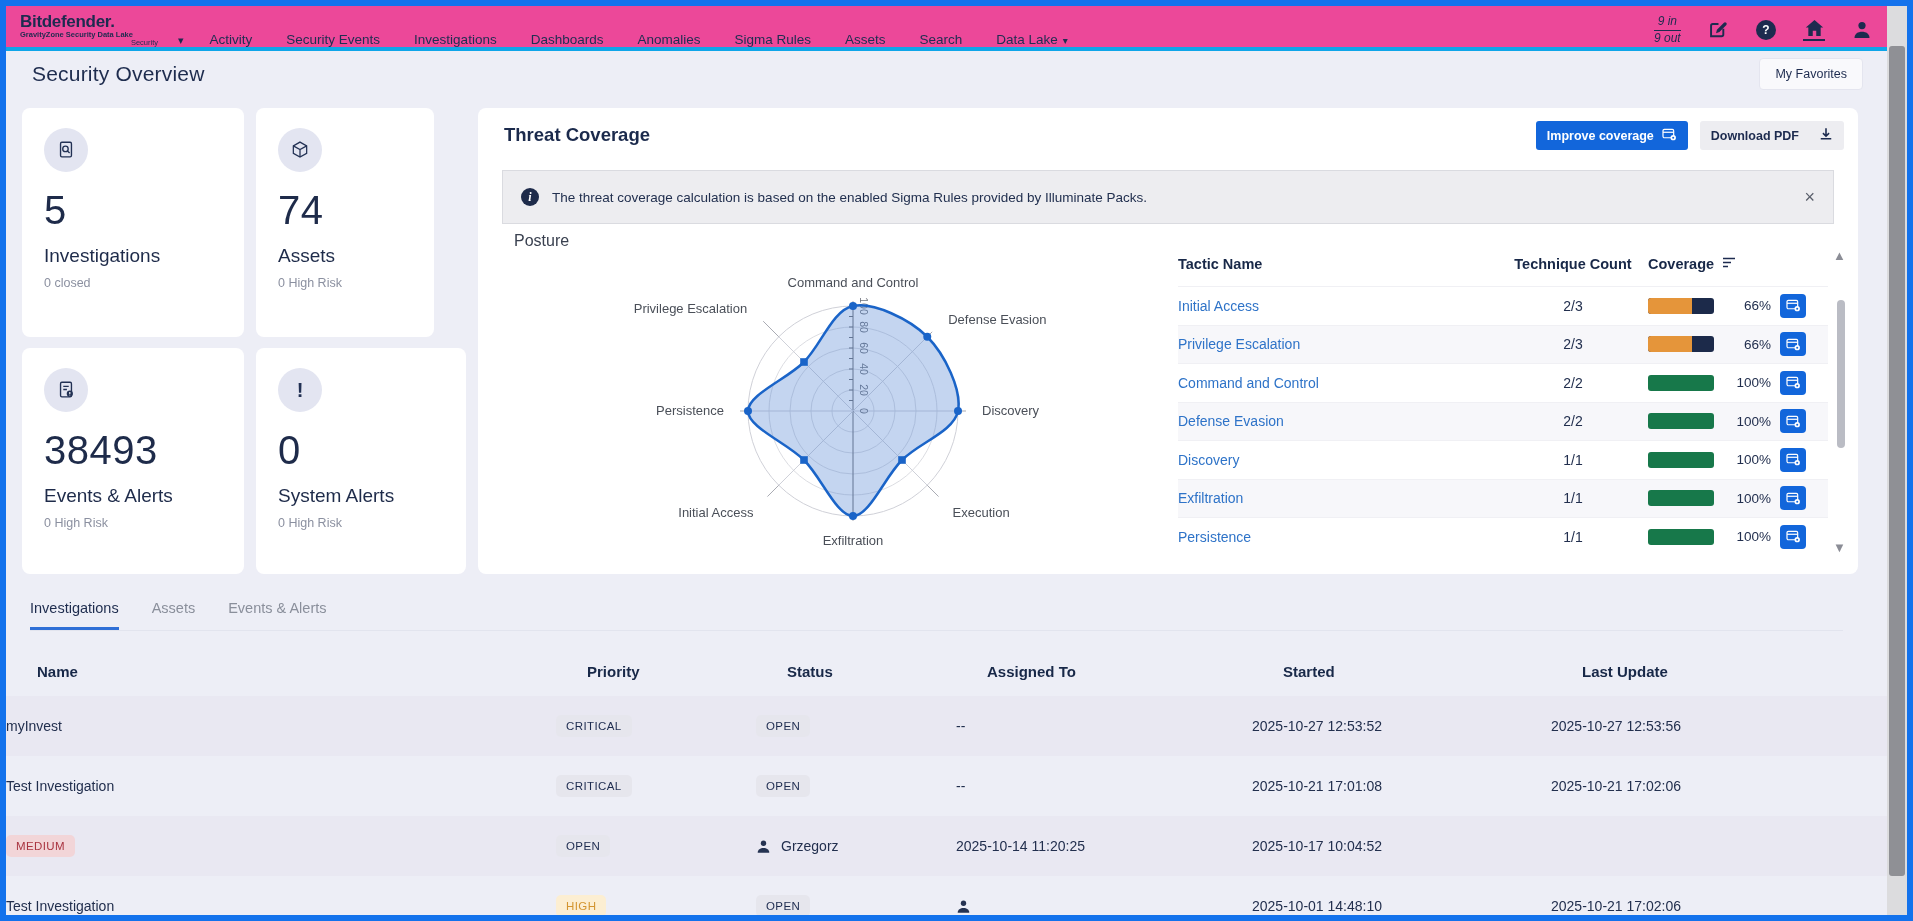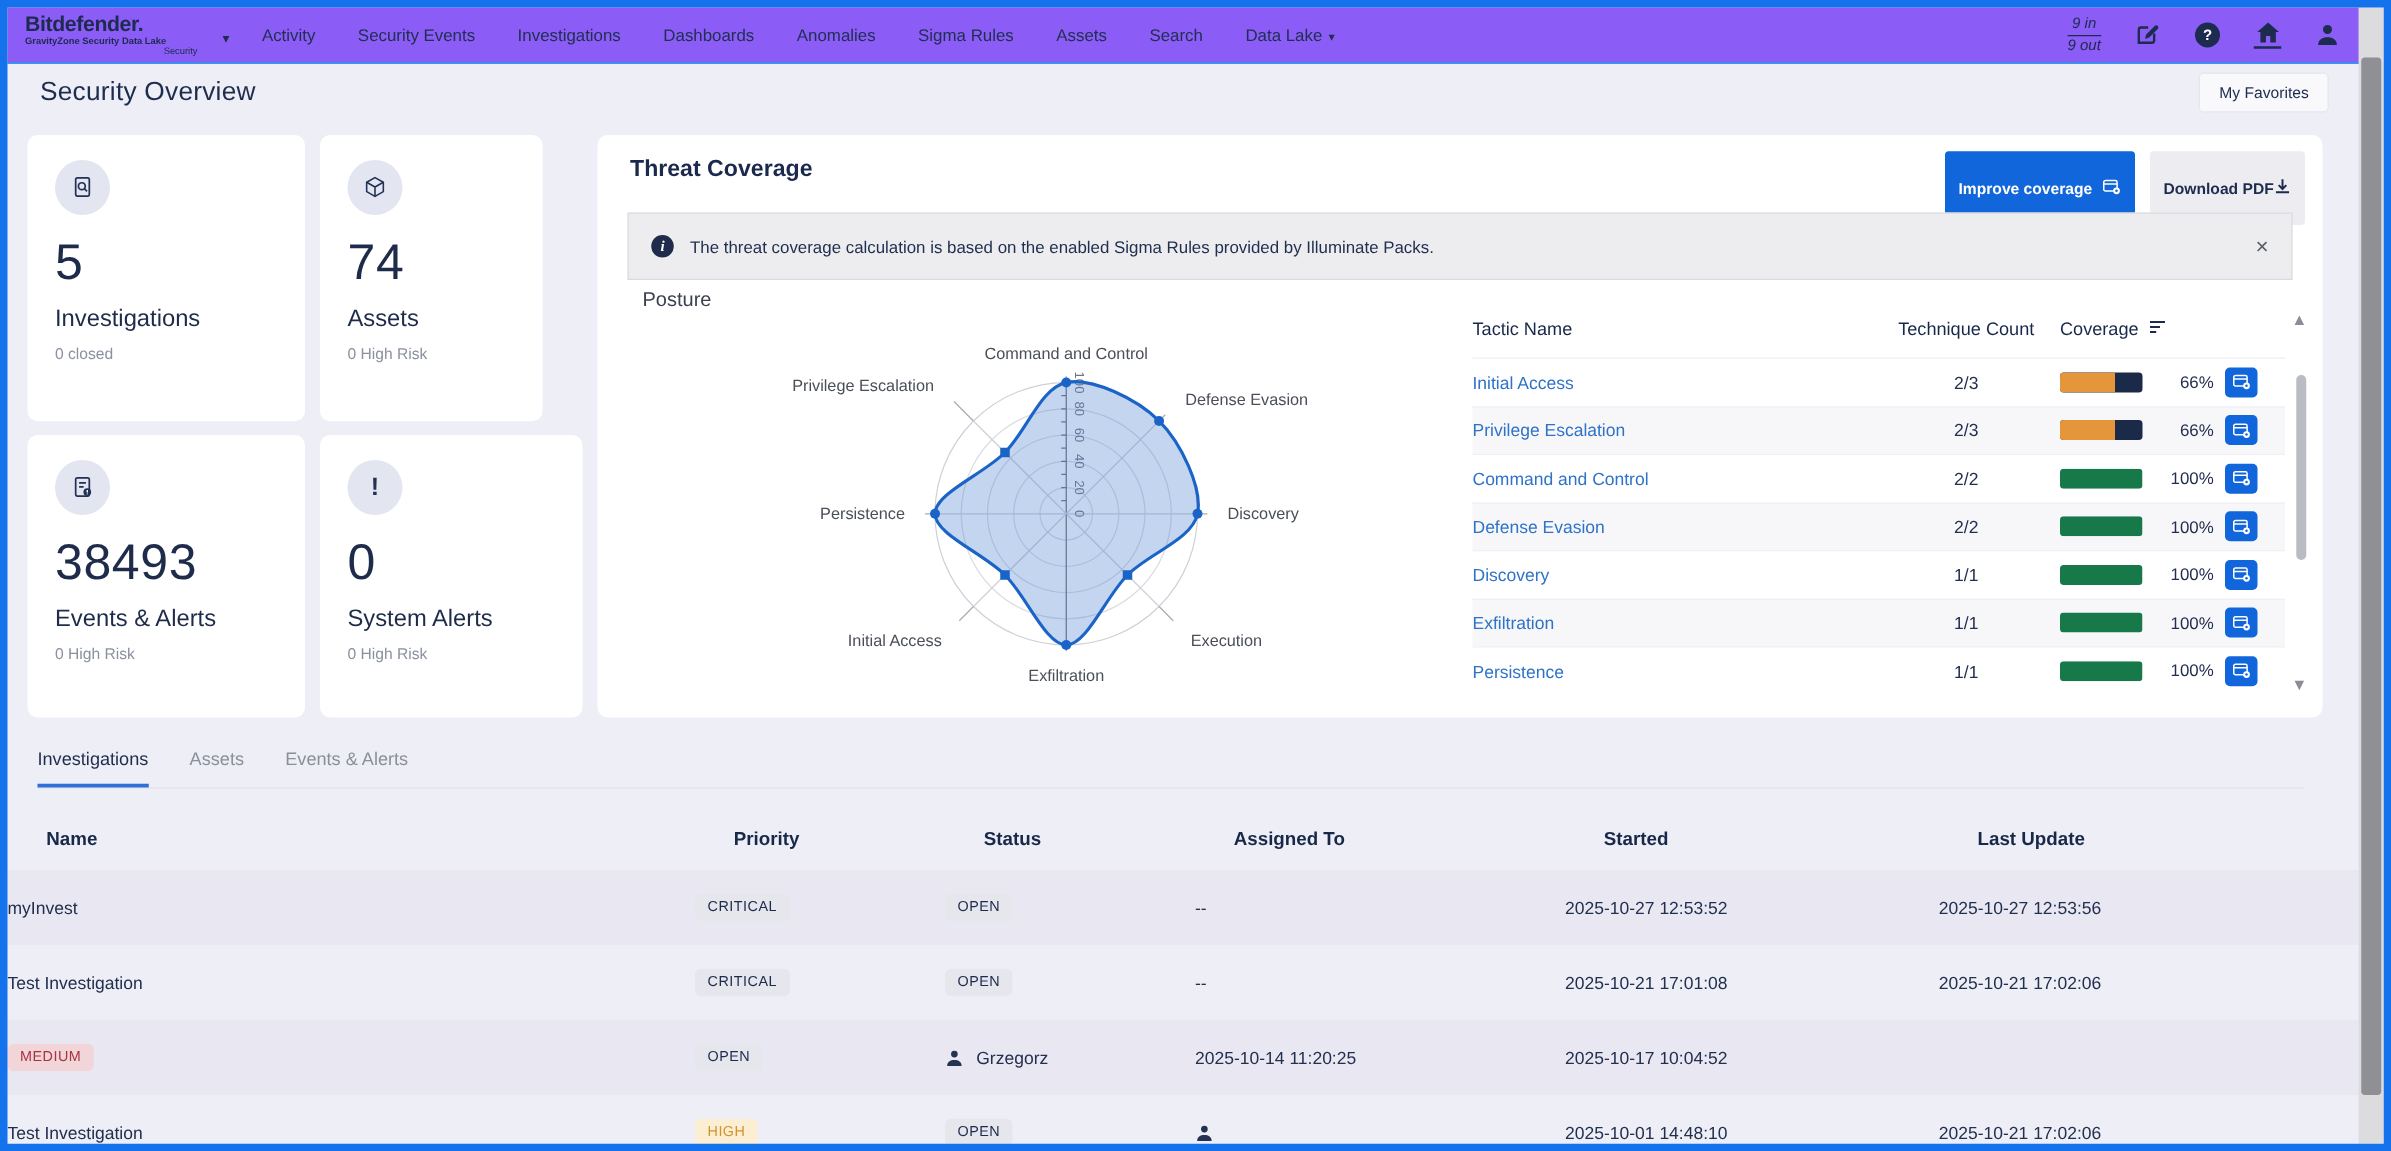--- a/index.html
+++ b/index.html
@@ -5,21 +5,21 @@
   * { box-sizing: border-box; margin: 0; padding: 0; }
   html,body { width:1913px; height:921px; overflow:hidden; }
   body { font-family:"Liberation Sans", sans-serif; background:#edeef6; position:relative; color:#1d2b4f; }
 
   
   .frame { position:absolute; inset:0; border:6px solid #1372ec; pointer-events:none; z-index:60; }
   .vscroll { position:absolute; top:6px; bottom:6px; right:6px; width:20px; background:#dcdcde; z-index:55; }
   .vscroll .thumb { position:absolute; left:2px; right:2px; top:40px; height:830px; background:#8f9095; border-radius:3px; }
 
   
-  .topbar { position:absolute; left:6px; top:6px; right:26px; height:45px; background:#8b5cf6; display:flex; align-items:center; border-bottom:1px solid #0ea5e9; z-index:10; }
+  .topbar { position:absolute; left:6px; top:6px; right:26px; height:45px; background:#ec4899; display:flex; align-items:flex-end; border-bottom:4px solid #0ea5e9; z-index:10; }
   .brand { margin-left:14px; width:152px; line-height:1.05; cursor:pointer; }
   .brand .b1 { font-size:17px; font-weight:800; color:#1d2b4f; letter-spacing:-0.3px; }
   .brand .b2 { font-size:7.5px; font-weight:bold; color:#1d2b4f; white-space:nowrap; }
   .brand .b3 { font-size:7.5px; color:#1d2b4f; text-align:right; padding-right:14px; }
   .brand-caret { font-size:11px; color:#1d2b4f; margin-left:6px; margin-top:4px; }
   .navitems { display:flex; gap:34px; margin-left:26px; font-size:13.5px; color:#202f52; align-items:center; }
   .navitems .nav-it { cursor:pointer; white-space:nowrap; }
   .navitems .nav-it .car { font-size:10px; margin-left:5px; }
   .topright { margin-left:auto; display:flex; align-items:center; gap:26px; margin-right:14px; }
   .fraction { font-style:italic; font-size:12px; color:#1d2b4f; text-align:center; line-height:1.3; cursor:pointer; }
@@ -43,31 +43,31 @@
   .cval { font-size:40px; color:#1e2b4a; letter-spacing:0.5px; }
   .clabel { font-size:19px; color:#1e2b4a; margin-top:12px; }
   .csub { font-size:12.5px; color:#8b90a0; margin-top:9px; }
   .excl { font-size:20px; font-weight:bold; color:#223154; }
 
   
   .panel { position:absolute; left:478px; top:108px; width:1380px; height:466px; background:#fff; border-radius:8px; }
   .tc-title { position:absolute; left:26px; top:16px; font-size:18.5px; font-weight:600; color:#1b2a4c; }
   .pbtns { position:absolute; right:14px; top:13px; display:flex; gap:12px; }
   .btn-blue { background:#1266db; color:#fff; font-size:12.5px; font-weight:bold; padding:6px 11px; border-radius:3px; display:flex; align-items:center; gap:8px; cursor:pointer; }
-  .btn-gray { background:#ededf1; color:#1d2b4f; font-size:12.5px; font-weight:bold; padding:21px 11px; border-radius:3px; display:flex; align-items:center; gap:0; cursor:pointer; }
+  .btn-gray { background:#ededf1; color:#1d2b4f; font-size:12.5px; font-weight:bold; padding:6px 11px; border-radius:3px; display:flex; align-items:center; gap:20px; cursor:pointer; }
   .banner { position:absolute; left:24px; top:62px; width:1332px; height:54px; background:#ededf0; border:1px solid #dadbe0; display:flex; align-items:center; padding:0 18px; }
   .info-ic { width:18px; height:18px; border-radius:50%; background:#1e2b4a; color:#fff; font-size:12px; font-weight:bold; font-style:italic; display:flex; align-items:center; justify-content:center; flex:none; font-family:"Liberation Serif", serif; }
   .banner-text { font-size:13.5px; color:#22304f; margin-left:13px; }
   .banner-x { margin-left:auto; font-size:18px; color:#5a5f6b; cursor:pointer; line-height:1; }
   .posture { position:absolute; left:36px; top:124px; font-size:16px; color:#3a4150; }
   #radar-svg { position:absolute; left:0px; top:118px; }
 
   
   .ttable { position:absolute; left:700px; top:140px; width:650px; }
-  .thead { display:grid; grid-template-columns:1fr 150px 180px; font-weight:normal; font-size:14.5px; color:#182848; padding:8px 0 14px; align-items:center; }
+  .thead { display:grid; grid-template-columns:1fr 150px 180px; font-weight:bold; font-size:14.5px; color:#182848; padding:8px 0 14px; align-items:center; }
   .thead .cov-h { display:flex; align-items:center; gap:8px; }
   .trow { display:grid; grid-template-columns:1fr 150px 180px; align-items:center; height:38.5px; border-top:1px solid #f0f0f4; }
   .trow.alt { background:#f7f7fa; }
   .tlink { color:#2e73c8; font-size:14px; text-decoration:none; cursor:pointer; }
   .tcount { font-size:14px; color:#222f4e; text-align:center; }
   .covcell { display:flex; align-items:center; }
   .bar { width:66px; height:16px; border-radius:3px; overflow:hidden; background:#1c2a4a; display:flex; }
   .bar .seg { height:100%; }
   .pct { width:48px; text-align:right; font-size:13.5px; color:#222f4e; margin-left:9px; }
   .sigbtn { width:26px; height:24px; background:#1266db; border-radius:4px; margin-left:9px; display:flex; align-items:center; justify-content:center; cursor:pointer; }

